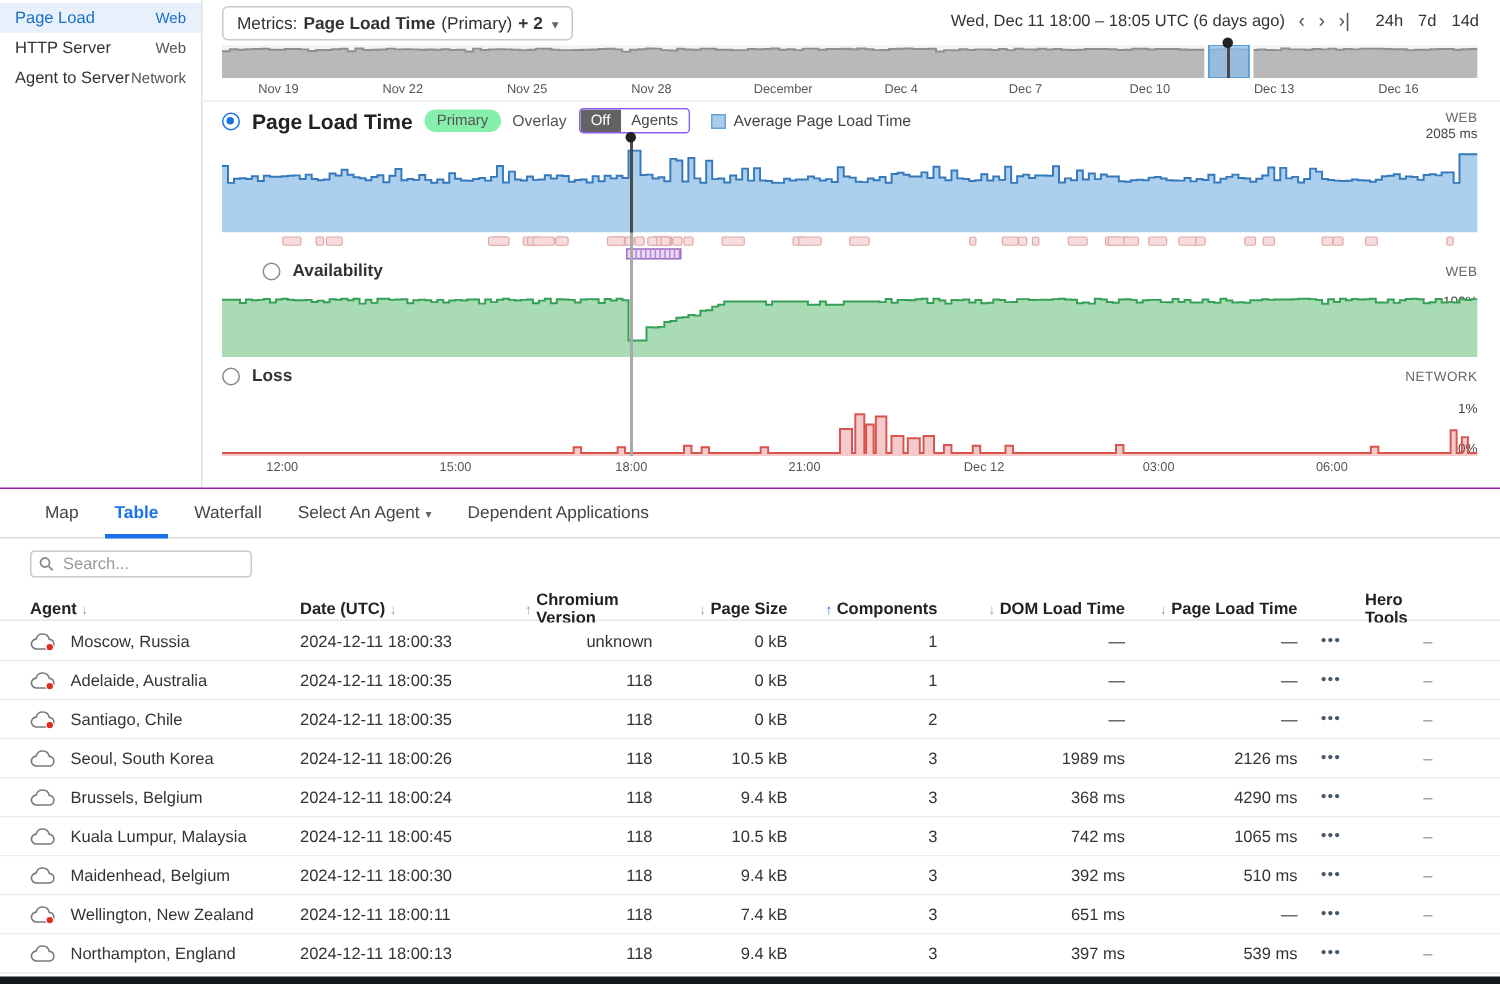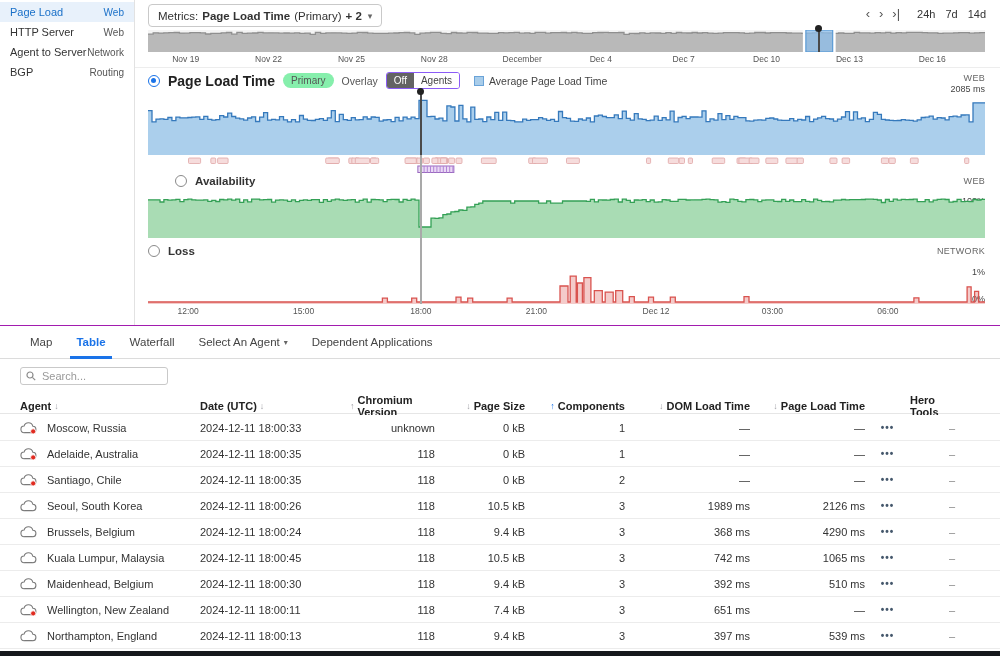--- a/index.html
+++ b/index.html
@@ -101,38 +101,35 @@
           <span class="side-tag">Web</span>
         </div>
         <div class="side-item">
           <span class="side-label">HTTP Server</span>
           <span class="side-tag">Web</span>
         </div>
         <div class="side-item">
           <span class="side-label">Agent to Server</span>
           <span class="side-tag">Network</span>
         </div>
-        <div class="side-item">
-          <span class="side-label">BGP</span>
-          <span class="side-tag">Routing</span>
-        </div>
       </div>
   </div>
 
   <div class="main">
 
     <div class="metrics-btn">
       <span>Metrics:</span>
       <b>Page Load Time</b>
       <span>(Primary)</span>
       <b>+ 2</b>
       <span class="caret">▾</span>
     </div>
 
     <div class="time-controls">
+      <span>Wed, Dec 11 18:00 – 18:05 UTC (6 days ago)</span>
       <span class="nav-arrows">
           <span>‹</span>
           <span>›</span>
           <span>›|</span>
         </span>
       <span class="presets">
           <span>24h</span>
           <span>7d</span>
           <span>14d</span>
         </span>

